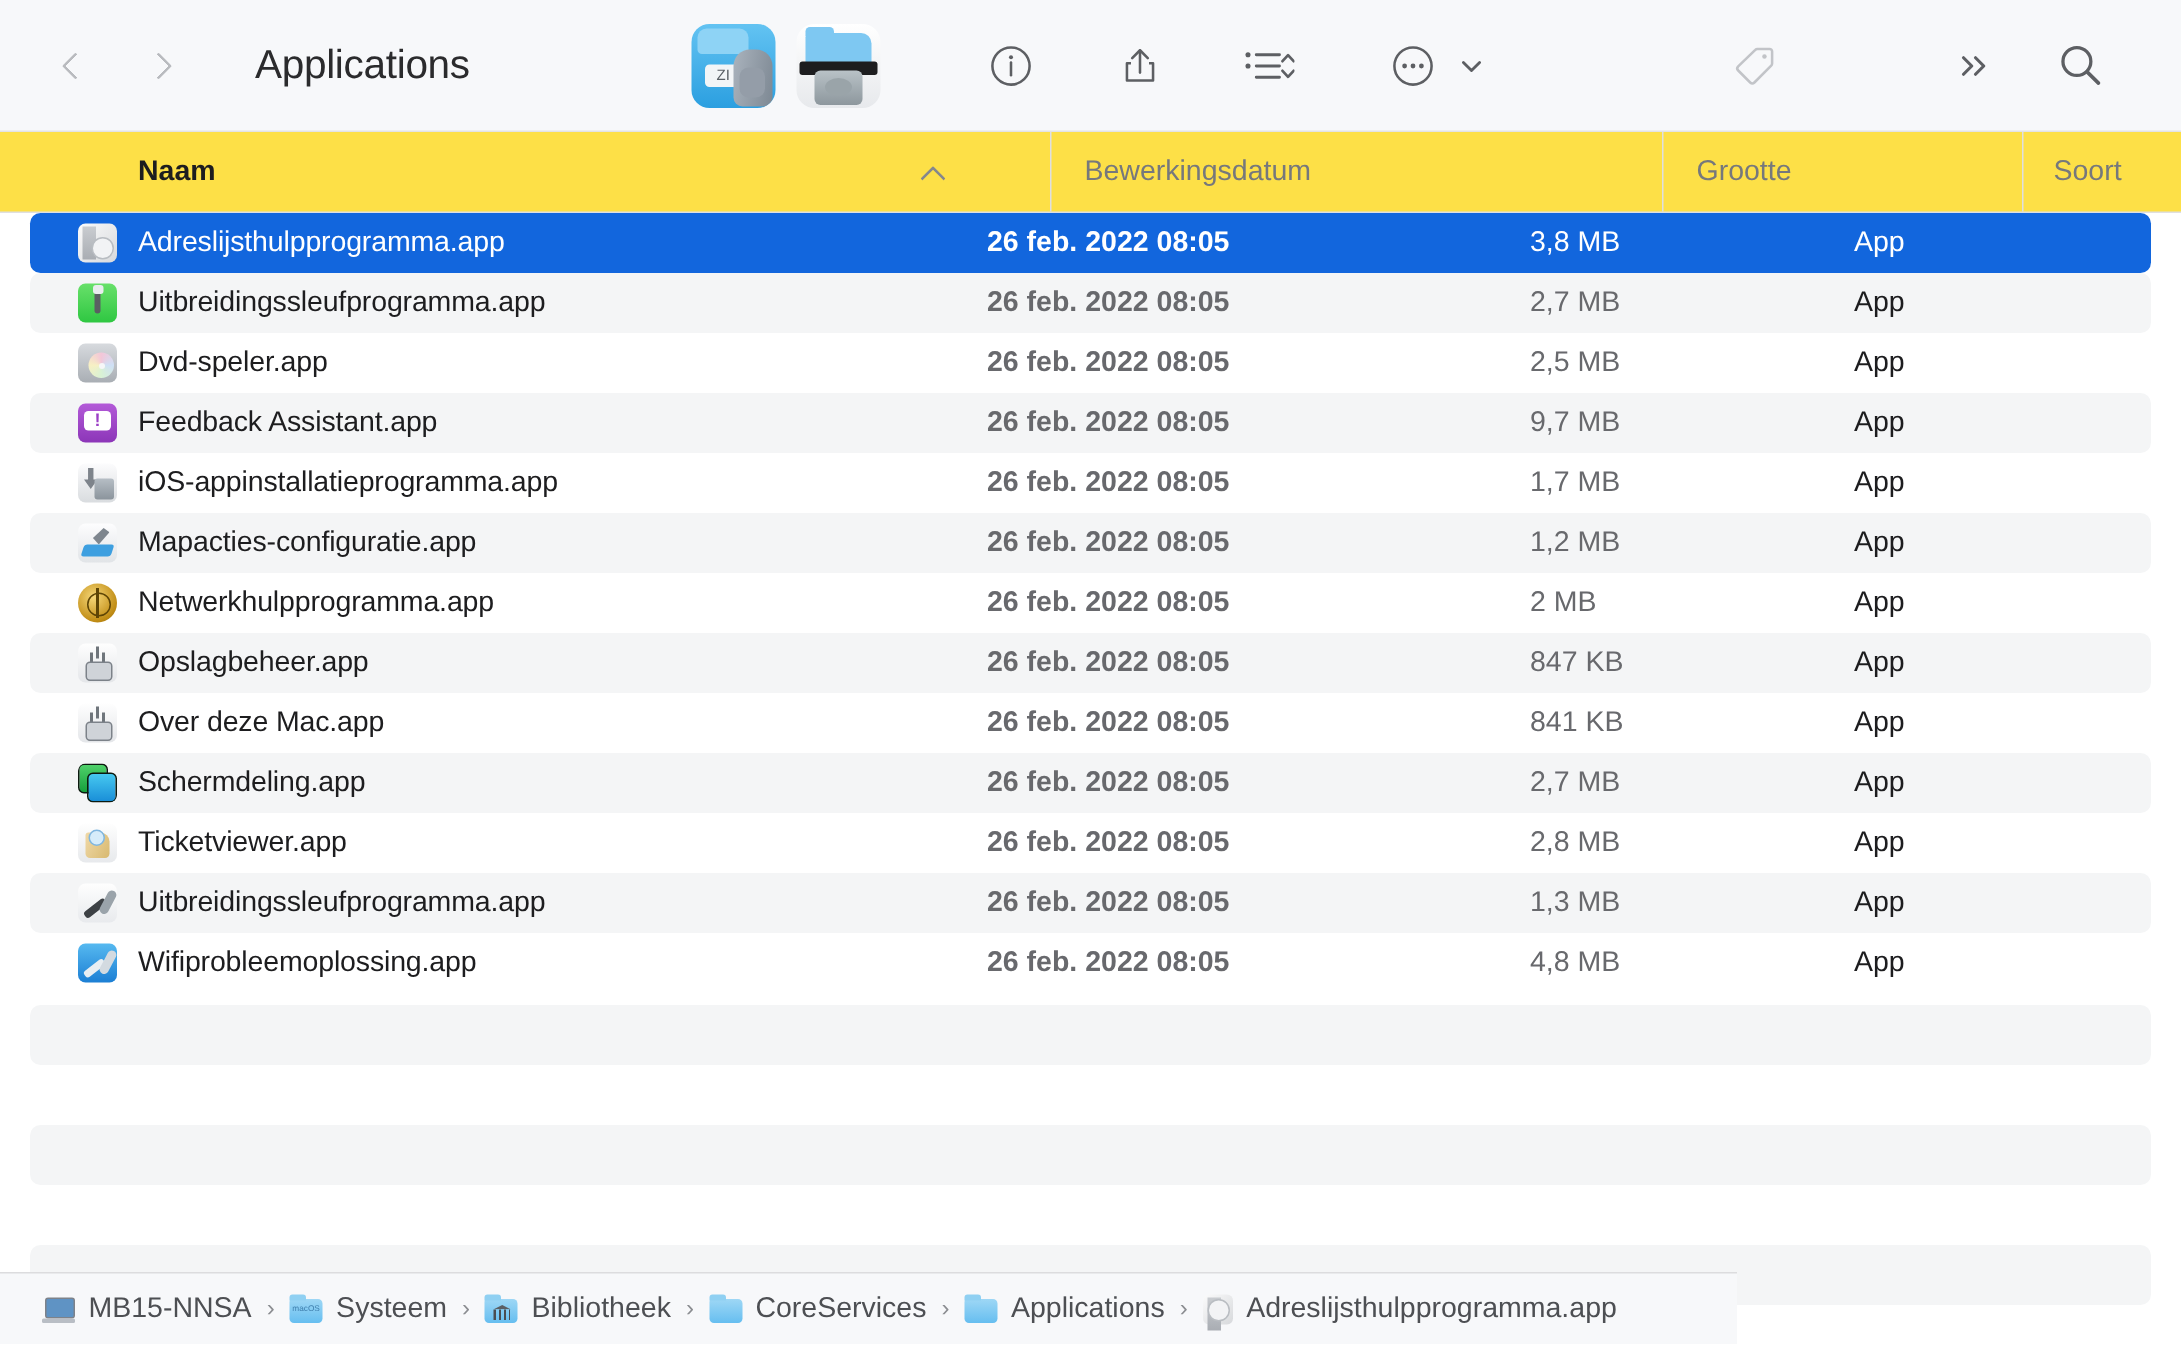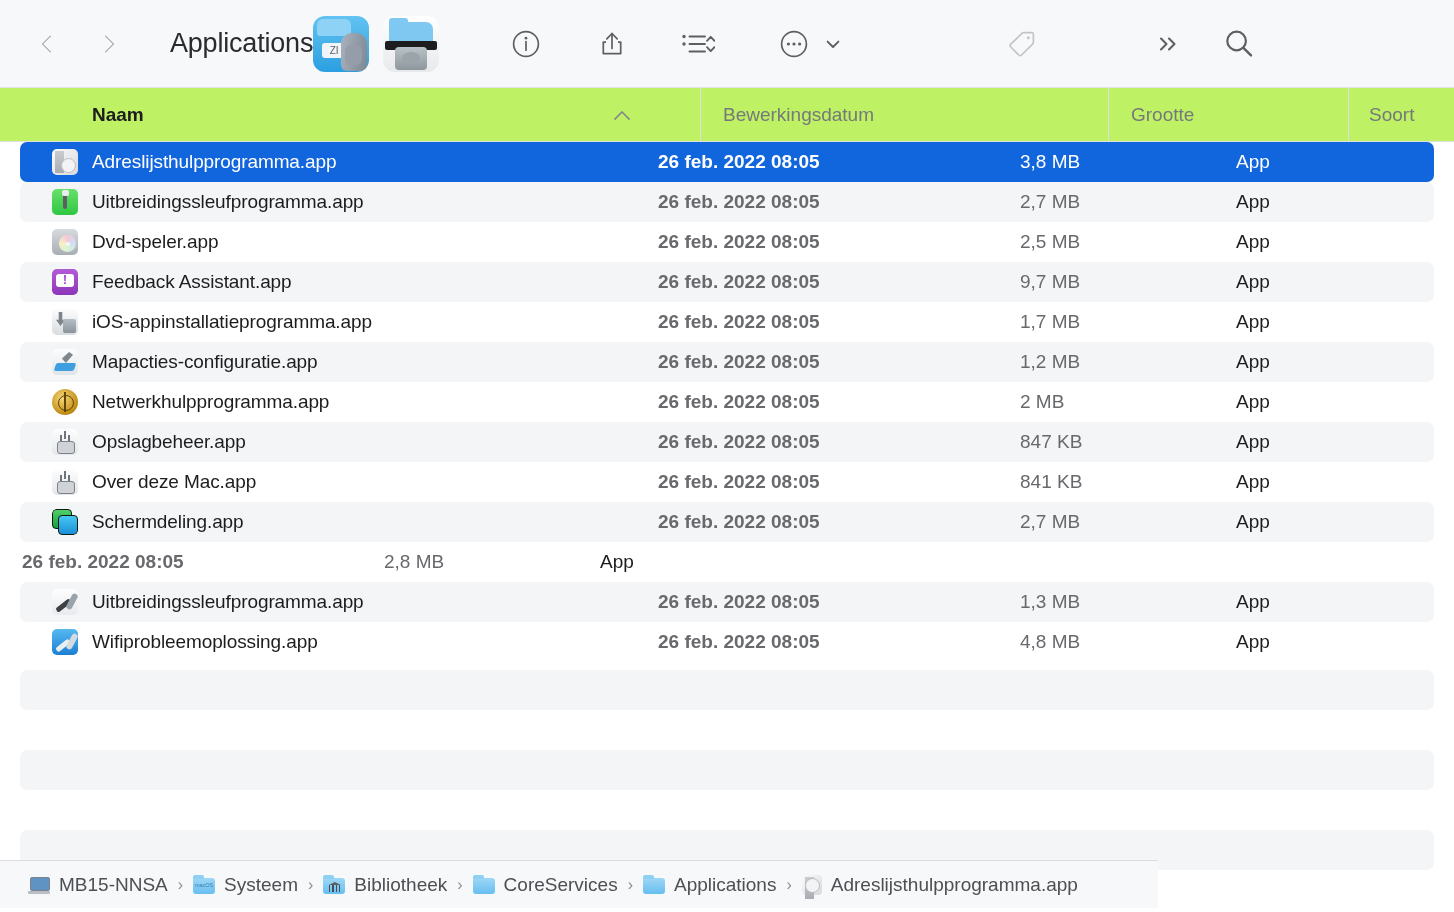--- a/index.html
+++ b/index.html
@@ -39,21 +39,21 @@
   .chev.left::before  { transform:translate(-40%,-50%) rotate(-135deg); }
   .chev.right::before { transform:translate(-60%,-50%) rotate(45deg); }
 
   .win-title {
     font-size:27px;
     color:#2b2b2d;
     margin-left:50px;
     letter-spacing:-0.2px;
     white-space:nowrap;
   }
-  .appicons { display:flex; gap:14px; align-items:center; }
+  .appicons { display:flex; gap:14px; margin-left:148px; align-items:center; }
 
   .app-tile {
     width:56px; height:56px;
     border-radius:12px;
     position:relative;
     overflow:hidden;
     flex:none;
   }
 
   
@@ -108,21 +108,21 @@
   .gap-list   { margin-left:52px; }
   .gap-more   { margin-left:62px; }
   .gap-tag    { margin-left:162px; }
   .gap-ovf    { margin-left:114px; }
   .gap-search { margin-left:38px; }
   .mini-chev { margin-left:12px; color:#5d5f63; }
 
   
   .colhead {
     height:54px;
-    background:#bef264;
+    background:#fde047;
     display:flex;
     align-items:center;
     border-bottom:1px solid #dfdfe1;
     font-size:19px;
     color:#76787c;
     position:relative;
   }
   .ch { height:100%; display:flex; align-items:center; position:relative; }
   .ch + .ch { border-left:1px solid #dfdfe1;margin-left:44px; }
   .ch-name   { width:656px; padding-left:92px; }
@@ -219,21 +219,21 @@
   .ic-wifi::after { content:""; position:absolute; right:3px; top:4px; width:6px; height:17px; background:#d3dae0; transform:rotate(28deg); border-radius:3px; }
 
   
   .empty-stripe {
     position:absolute; left:20px; right:20px; height:40px;
     background:#f4f5f6; border-radius:7px;
   }
 
   
   .pathbar {
-    position:absolute; left:0; bottom:4px;
+    position:absolute; left:0; bottom:16px;
     width:1158px; height:48px;
     background:#f7f8fa;
     border-top:1px solid #dcdcde;
     display:flex; align-items:center;
     padding-left:28px;
     font-size:19px; color:#4d4f53;
   }
   .crumb { display:flex; align-items:center; white-space:nowrap; }
   .crumb .cr-label { margin-left:9px; }
   .crumb-sep { margin:0 10px; color:#8b8d91; font-size:16px; }
@@ -452,20 +452,24 @@
     <div class="row stripe">
       <div class="c-name">
         <span class="fic ic-screenshare"></span>
         <span class="nm">Schermdeling.app</span>
       </div>
       <div class="c-date">26 feb. 2022 08:05</div>
       <div class="c-size">2,7 MB</div>
       <div class="c-kind">App</div>
     </div>
     <div class="row">
+      <div class="c-name">
+        <span class="fic ic-ticket"></span>
+        <span class="nm">Ticketviewer.app</span>
+      </div>
       <div class="c-date">26 feb. 2022 08:05</div>
       <div class="c-size">2,8 MB</div>
       <div class="c-kind">App</div>
     </div>
     <div class="row stripe">
       <div class="c-name">
         <span class="fic ic-expansion"></span>
         <span class="nm">Uitbreidingssleufprogramma.app</span>
       </div>
       <div class="c-date">26 feb. 2022 08:05</div>

